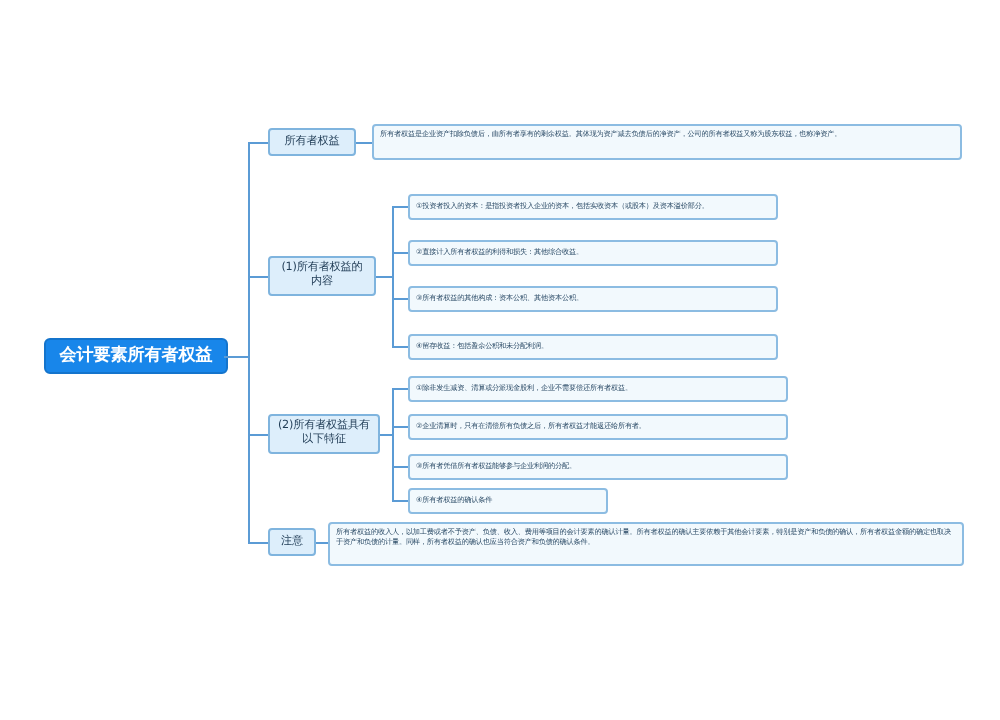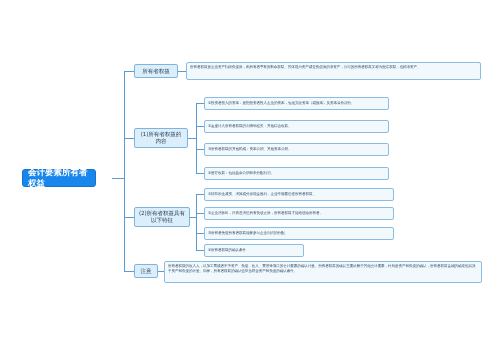--- a/index.html
+++ b/index.html
@@ -87,21 +87,21 @@
     width: 100%;
     word-break: break-all;
     line-height: 1.5;
   }
 </style>
 </head>
 <body>
 
 <div id="canvas">
 
-  <div class="node root" style="left:22px; top:169px; width:74px; height:18px;">
+  <div class="node root" style="left:22px; top:169px; width:92px; height:18px;">
     <span>会计要素所有者权益</span>
   </div>
 
   <div class="hline" style="left:112px; top:178px; width:12px;"></div>
 
   <div class="vline" style="left:124px; top:71px; height:200px;"></div>
 
   <div class="hline" style="left:124px; top:71px; width:10px;"></div>
   <div class="node branch" style="left:134px; top:64px; width:44px; height:14px;">
     <span>所有者权益</span>

